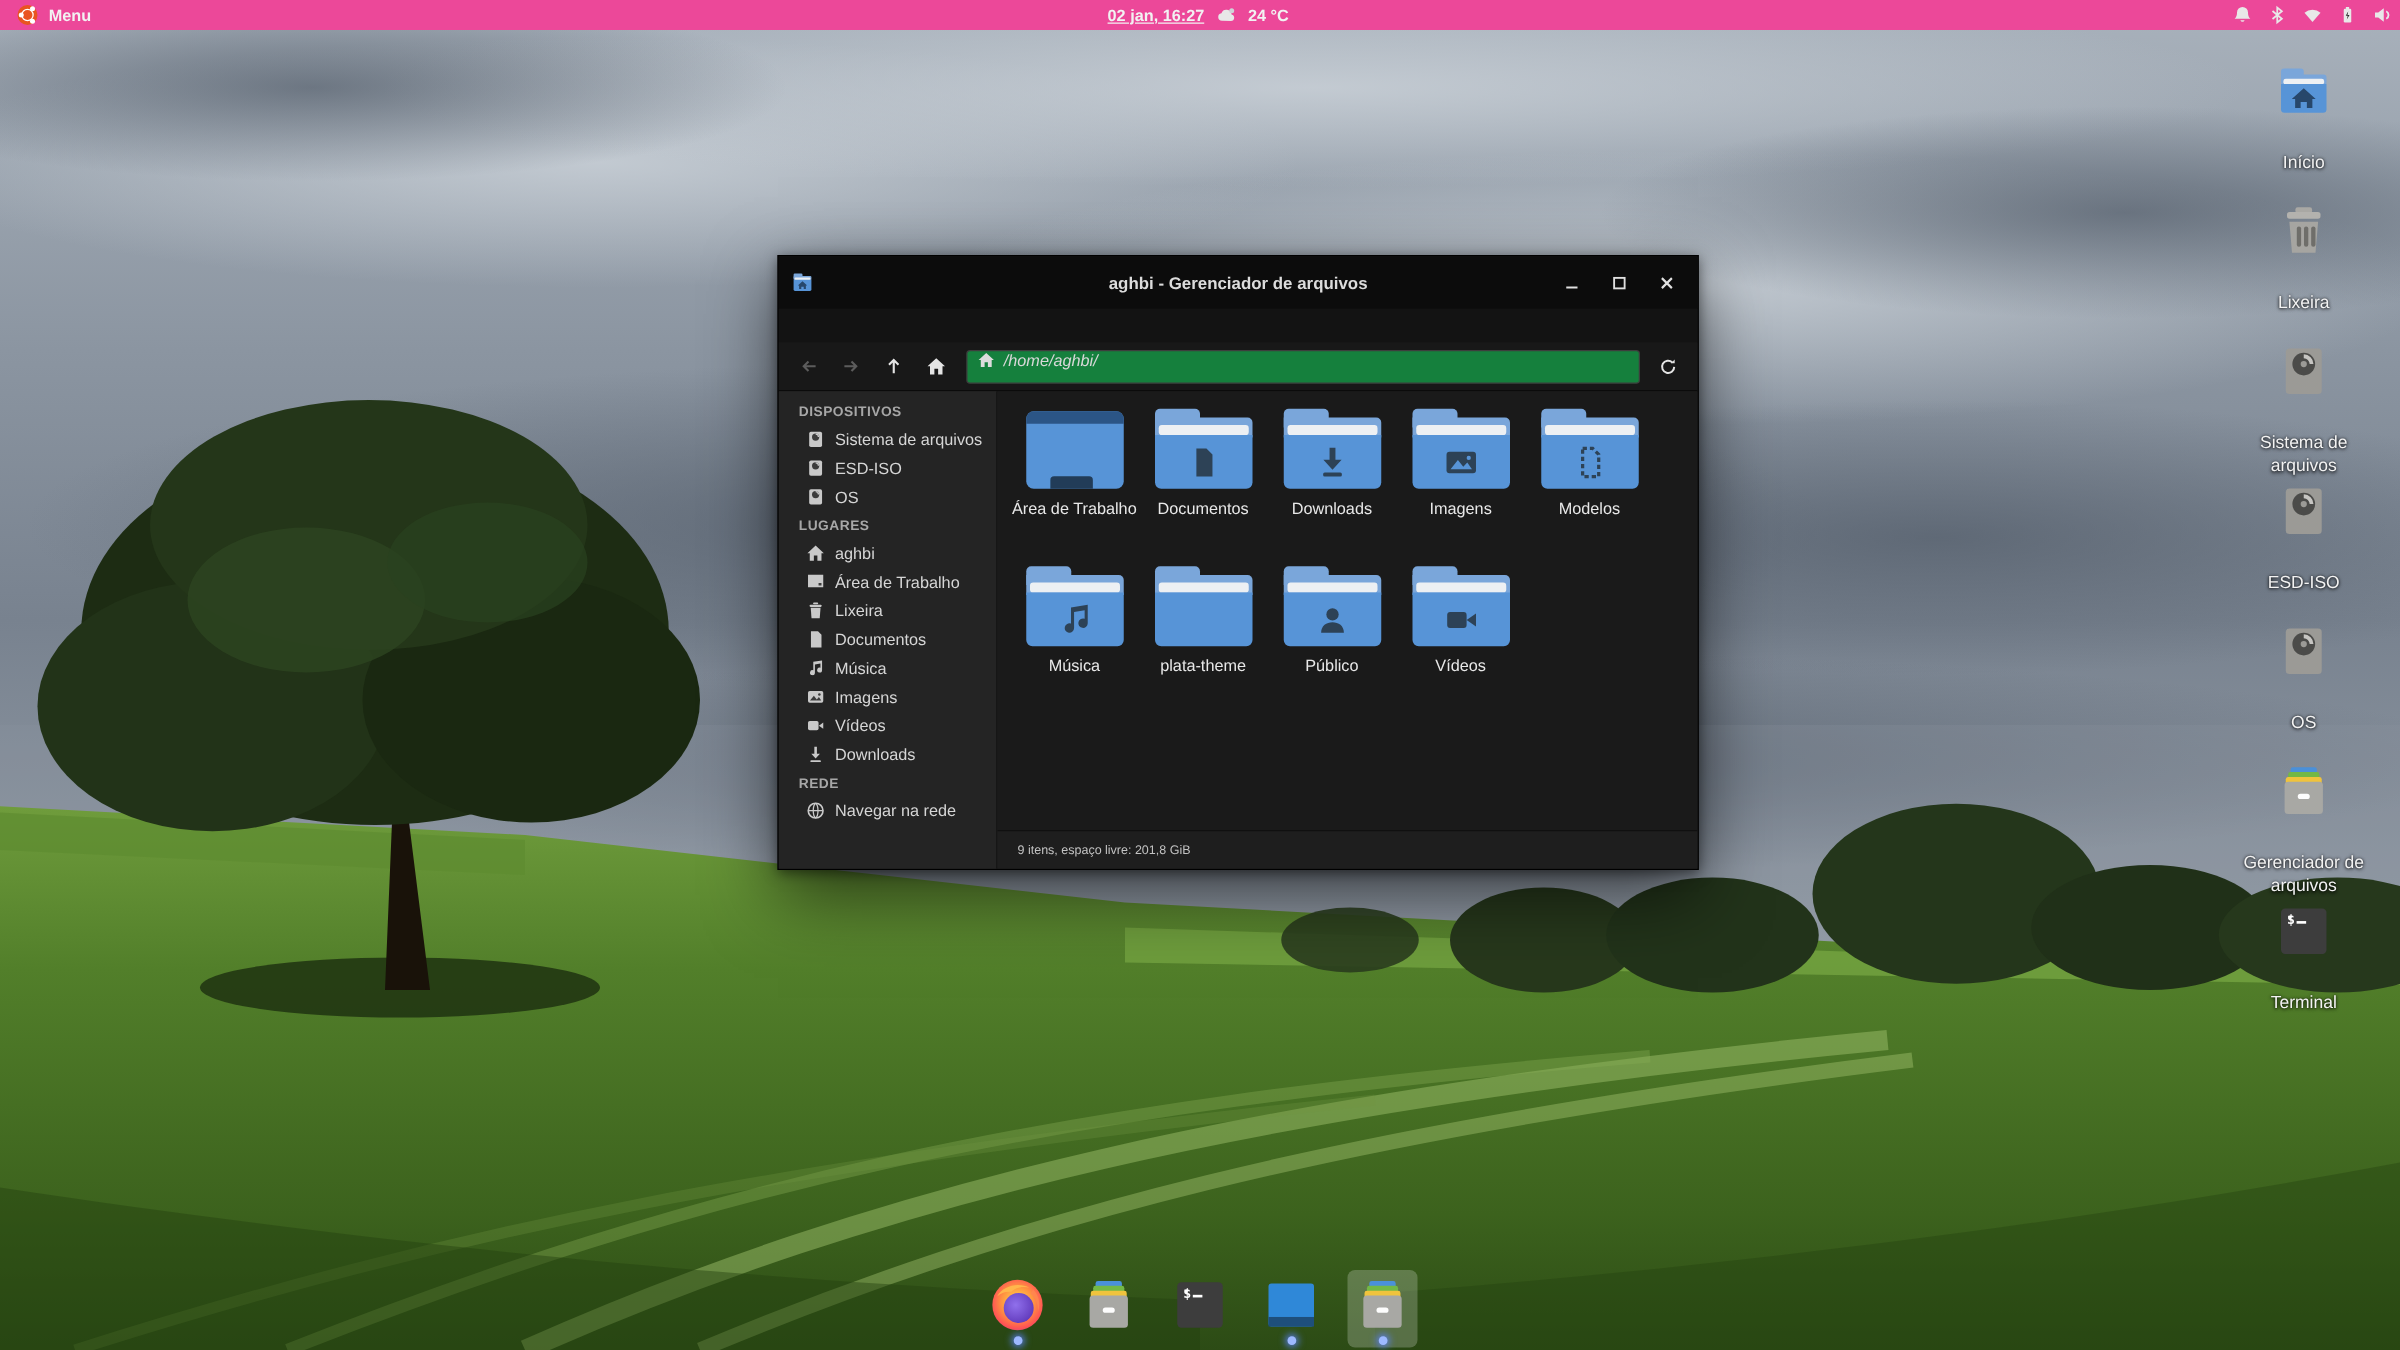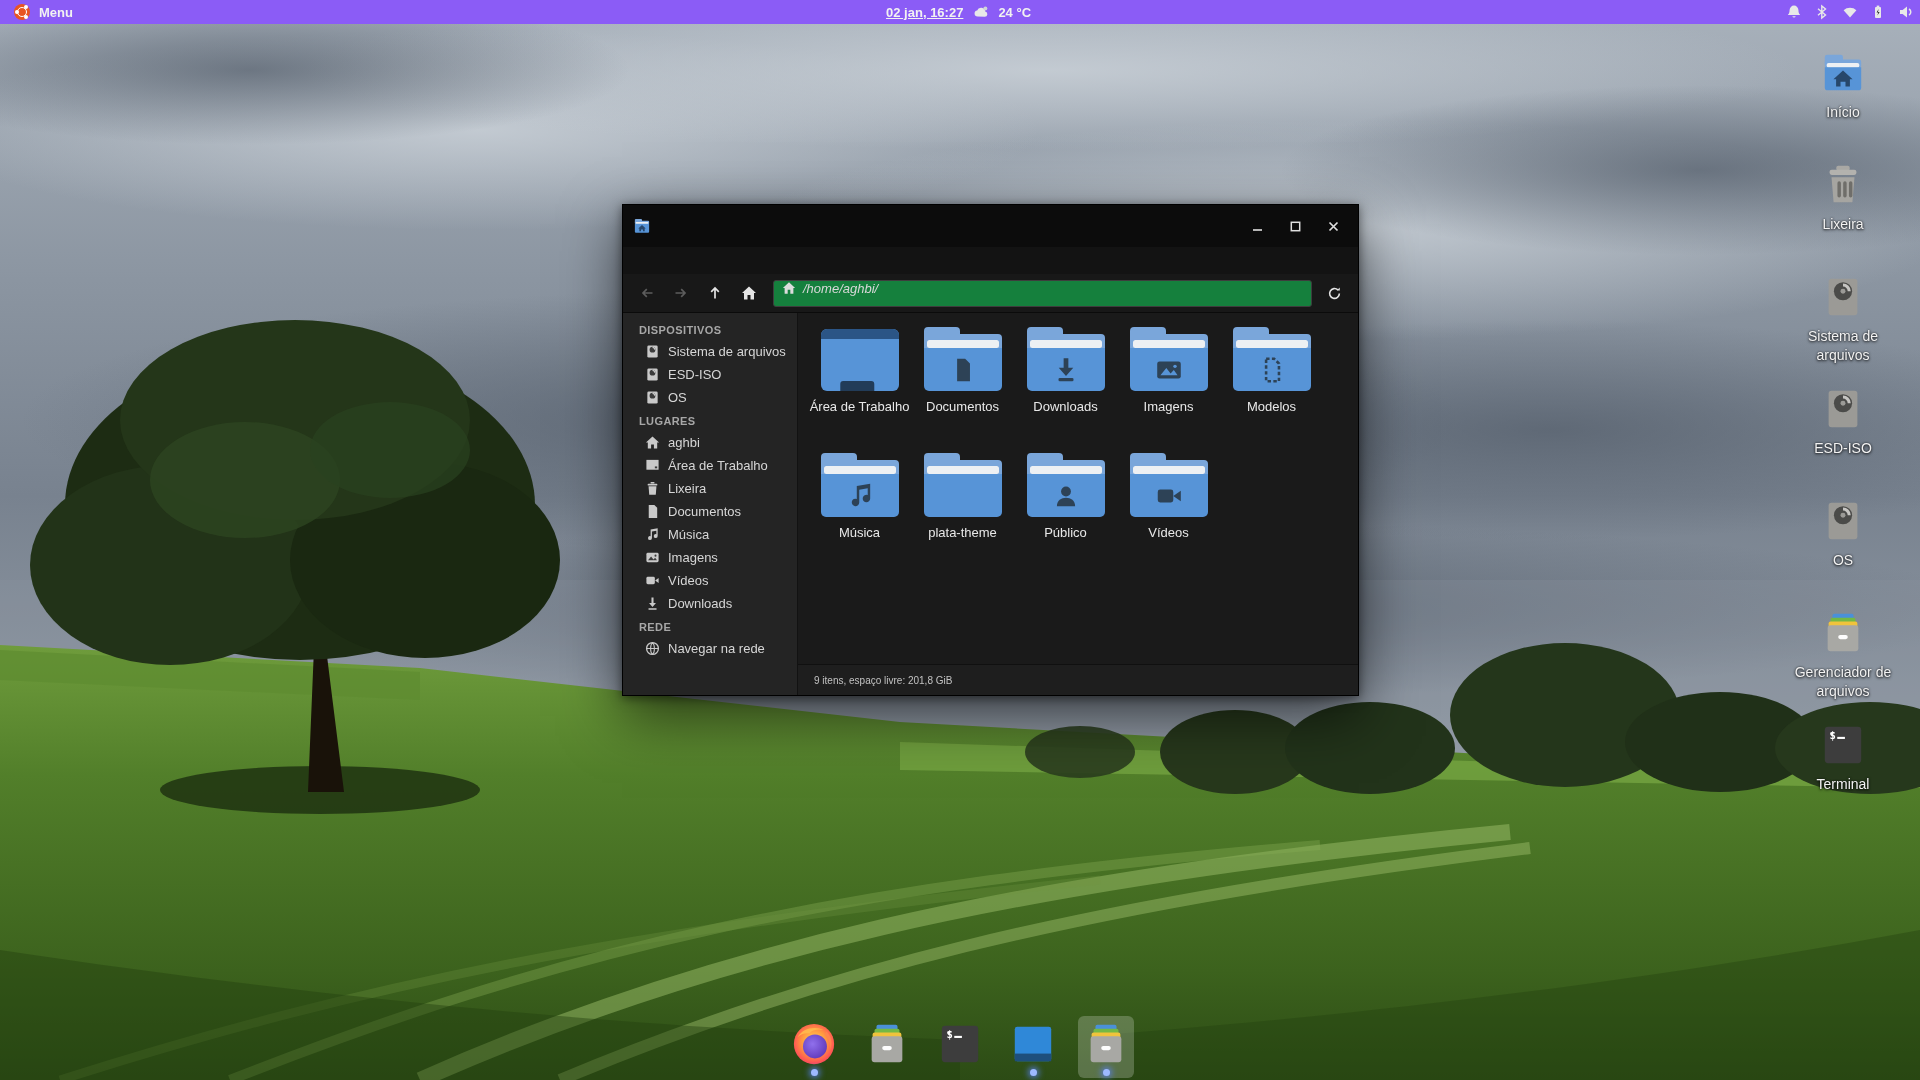--- a/index.html
+++ b/index.html
@@ -3,42 +3,42 @@
 <meta charset="utf-8">
 <style>
   * { margin:0; padding:0; box-sizing:border-box; }
   html,body { width:1920px; height:1080px; overflow:hidden; }
   body { position:relative; font-family:"Liberation Sans", sans-serif; background:#6b7683; }
 
   
   .wallpaper { position:absolute; inset:0; width:1920px; height:1080px; display:block; }
 
   
-  .panel { position:absolute; top:0; left:0; width:1920px; height:24px; background:#8b5cf6;
+  .panel { position:absolute; top:0; left:0; width:1920px; height:24px; background:#ec4899;
            display:flex; align-items:center; color:#f2f2f2; z-index:50; }
   .panel-left { display:flex; align-items:center; gap:9px; padding-left:14px; height:100%; }
   .panel-menu-label { font-size:13px; font-weight:bold; }
   .ubuntu-logo { width:16px; height:16px; border-radius:50%; background:#e95420; position:relative; }
   .ubuntu-logo:before { content:""; position:absolute; inset:3px; border:1.6px solid #fff; border-radius:50%; }
   .ubuntu-logo:after { content:""; position:absolute; width:4px; height:4px; background:#fff; border-radius:50%; left:1px; top:6px;
                        box-shadow:9px -5px 0 #fff, 9px 5px 0 #fff; }
   .panel-center { position:absolute; left:50%; top:0; height:24px; transform:translateX(-51%);
                   display:flex; align-items:center; gap:9px; }
   .panel-clock { font-size:13px; font-weight:bold;text-decoration:underline; }
   .panel-temp { font-size:13px; font-weight:bold; }
   .panel-right { margin-left:auto; display:flex; align-items:center; gap:11px; padding-right:6px; height:100%; }
   .tray-icon { width:17px; height:17px; display:flex; align-items:center; justify-content:center; }
   .tray-icon svg { width:16px; height:16px; }
 
   
   .desktop-icons { position:absolute; left:1782px; top:50px; width:122px; display:flex; flex-direction:column; z-index:5; }
   .desk-item { height:112px; display:flex; flex-direction:column; align-items:center; cursor:default; }
   .desk-icon { width:46px; height:46px; display:flex; align-items:center; justify-content:center; }
   .desk-icon svg { width:46px; height:46px; }
-  .desk-label { margin-top:7px; font-size:14px; color:#f3f3f3; text-align:center; line-height:1.35;
+  .desk-label { margin-top:24px; font-size:14px; color:#f3f3f3; text-align:center; line-height:1.35;
                 text-shadow:0 1px 3px rgba(0,0,0,.85), 0 0 2px rgba(0,0,0,.6); }
 
   
   .dock { position:absolute; left:0; right:0; bottom:2px; display:flex; justify-content:center; align-items:flex-end; gap:17px; z-index:40; }
   .dock-item { width:56px; height:62px; display:flex; flex-direction:column; align-items:center; justify-content:flex-start;
                padding-top:5px; border-radius:6px; position:relative; }
   .dock-item.active { background:rgba(255,255,255,.22); }
   .dock-icon { width:46px; height:46px; }
   .dock-icon svg { width:46px; height:46px; }
   .dock-item .dot { width:7px; height:7px; border-radius:50%; margin-top:2px;
@@ -308,20 +308,21 @@
 
 <div class="window">
   <div class="titlebar">
     <span class="titlebar-icon"><svg viewBox="0 0 48 48">
           <rect x="5" y="5" width="19" height="12" rx="2.5" fill="#7aa6da"></rect>
           <rect x="5" y="10" width="38" height="9" rx="2.5" fill="#7aa6da"></rect>
           <rect x="7" y="13.5" width="34" height="5" rx="2" fill="#edf0f3"></rect>
           <path d="M5 18 h38 v21 a3 3 0 0 1-3 3 H8 a3 3 0 0 1-3-3z" fill="#5794d7"></path>
           <path d="M24 21.5 L34 30.5 h-2.8 V38 h-4.6 v-5 h-5.2 v5 h-4.6 v-7.5 H14 Z" fill="#27476b"></path>
         </svg></span>
+    <span class="titlebar-title">aghbi - Gerenciador de arquivos</span>
     <span class="titlebar-controls">
       <span class="tb-btn">
           <svg viewBox="0 0 11 11">
             <rect x="1" y="8.2" width="9" height="1.6" fill="currentColor"></rect>
           </svg>
         </span>
       <span class="tb-btn">
           <svg viewBox="0 0 11 11">
             <rect x="1.3" y="1.3" width="8.4" height="8.4" fill="none" stroke="currentColor" stroke-width="1.5"></rect>
           </svg>

